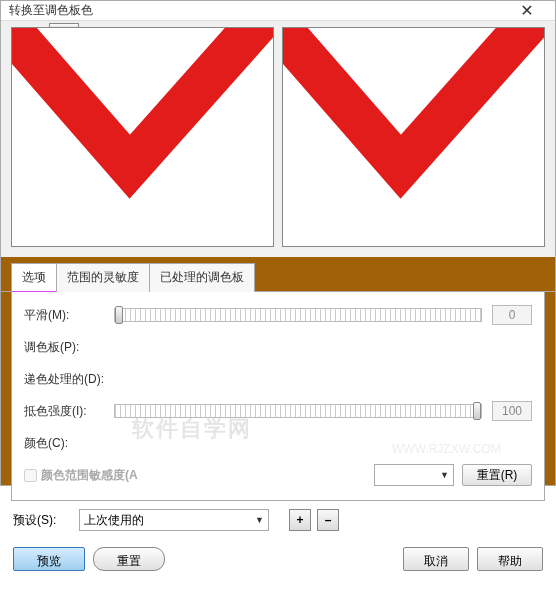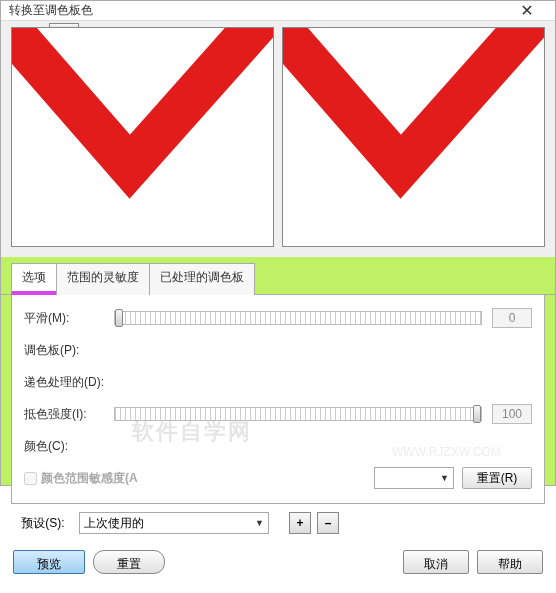--- a/index.html
+++ b/index.html
@@ -1,41 +1,41 @@
 <!DOCTYPE html>
 <html><head>
 <meta charset="utf-8">
 <style>
 *{box-sizing:border-box;margin:0;padding:0;font-family:"Microsoft YaHei","SimSun",sans-serif;font-size:12px;}
 body{background:#fff;width:556px;height:593px;overflow:hidden;}
-.dialog{width:556px;height:486px;border:1px solid #aaa;background:#bef264;display:flex;flex-direction:column;}
+.dialog{width:556px;height:486px;border:1px solid #aaa;background:#a16207;display:flex;flex-direction:column;}
 .titlebar{height:30px;background:#fff;border-bottom:1px solid #ddd;display:flex;align-items:center;padding:0 8px;}
 .titlebar .title{flex:1;color:#333;}
 .titlebar .close{width:40px;height:100%;display:flex;align-items:center;justify-content:center;font-size:16px;color:#333;cursor:pointer;}
 .topdeco{height:12px;background:#f0f0f0;position:relative;}
 .topdeco .icon{position:absolute;left:48px;top:2px;width:30px;height:8px;border:1px solid #888;background:linear-gradient(#fff,#ccc);}
 .previews{display:flex;gap:8px;padding:6px 10px 10px 10px;background:#f0f0f0;}
 .pview{flex:1;height:220px;border:1px solid #888;background:#fff;position:relative;overflow:hidden;}
 .tabs{display:flex;border-bottom:1px solid #aaa;padding:0 10px;margin-top:6px;}
 .tab{padding:5px 10px;border:1px solid #aaa;border-bottom:none;background:#f7f7f7;margin-right:-1px;margin-bottom:-1px;color:#333;cursor:pointer;}
-.tab.active{background:#fff;border-bottom:4px solid #d946ef;}
+.tab.active{background:#fff;border-bottom:1px solid #d946ef;}
 .tabcontent{background:#fff;border:1px solid #aaa;border-top:none;margin:0 10px;padding:10px 12px 12px 12px;position:relative;}
 .row{display:flex;align-items:center;height:26px;margin-bottom:6px;}
 .row .lbl{width:90px;color:#333;}
 .slider-track{flex:1;height:14px;border:1px solid #bbb;background:repeating-linear-gradient(90deg,#ccc 0,#ccc 1px,transparent 1px,transparent 5px);position:relative;margin-right:10px;}
 .slider-thumb{position:absolute;top:-3px;width:8px;height:18px;background:linear-gradient(#f8f8f8,#ccc);border:1px solid #888;border-radius:2px;}
 .valuebox{width:40px;height:20px;border:1px solid #bbb;background:#f4f4f4;color:#888;display:flex;align-items:center;justify-content:center;}
 .checkbox-row{display:flex;align-items:center;height:26px;margin-top:4px;}
 .checkbox-row input{margin-right:4px;}
 .checkbox-row label{color:#aaa;font-weight:bold;}
 .combo{height:22px;border:1px solid #aaa;background:#fff;display:flex;align-items:center;padding:0 4px;}
 .combo .arrow{margin-left:auto;font-size:9px;color:#333;}
 .small-combo{width:80px;}
 .reset-btn{width:70px;height:22px;border:1px solid #aaa;background:linear-gradient(#fdfdfd,#e3e3e3);display:flex;align-items:center;justify-content:center;cursor:pointer;border-radius:2px;}
-.bottomrow{display:flex;align-items:center;padding:8px 12px;gap:6px;text-align:center;}
+.bottomrow{display:flex;align-items:center;padding:8px 12px;gap:6px;}
 .bottomrow .lbl{width:60px;}
 .preset-combo{flex:0 0 190px;}
 .sqbtn{width:22px;height:22px;border:1px solid #888;background:linear-gradient(#f8f8f8,#ddd);display:flex;align-items:center;justify-content:center;font-weight:bold;cursor:pointer;}
 .dlgbuttons{display:flex;gap:8px;padding:8px 12px 12px 12px;}
 .btn{height:24px;border:1px solid #888;background:linear-gradient(#fdfdfd,#e0e0e0);display:flex;align-items:flex-end;justify-content:center;cursor:pointer;border-radius:2px;padding:0 4px;}
 .btn.blue{background:linear-gradient(#d6ecff,#9fcff0);border-color:#3a78b5;}
 .spacer{flex:1;}
 .highlight{border:3px solid #e21b1b;padding:1px;}
 .watermark{position:absolute;left:120px;top:122px;font-size:22px;color:rgba(0,0,0,0.1);font-weight:bold;letter-spacing:2px;pointer-events:none;}
 .watermark2{position:absolute;left:380px;top:150px;font-size:12px;color:rgba(0,0,0,0.08);pointer-events:none;}

